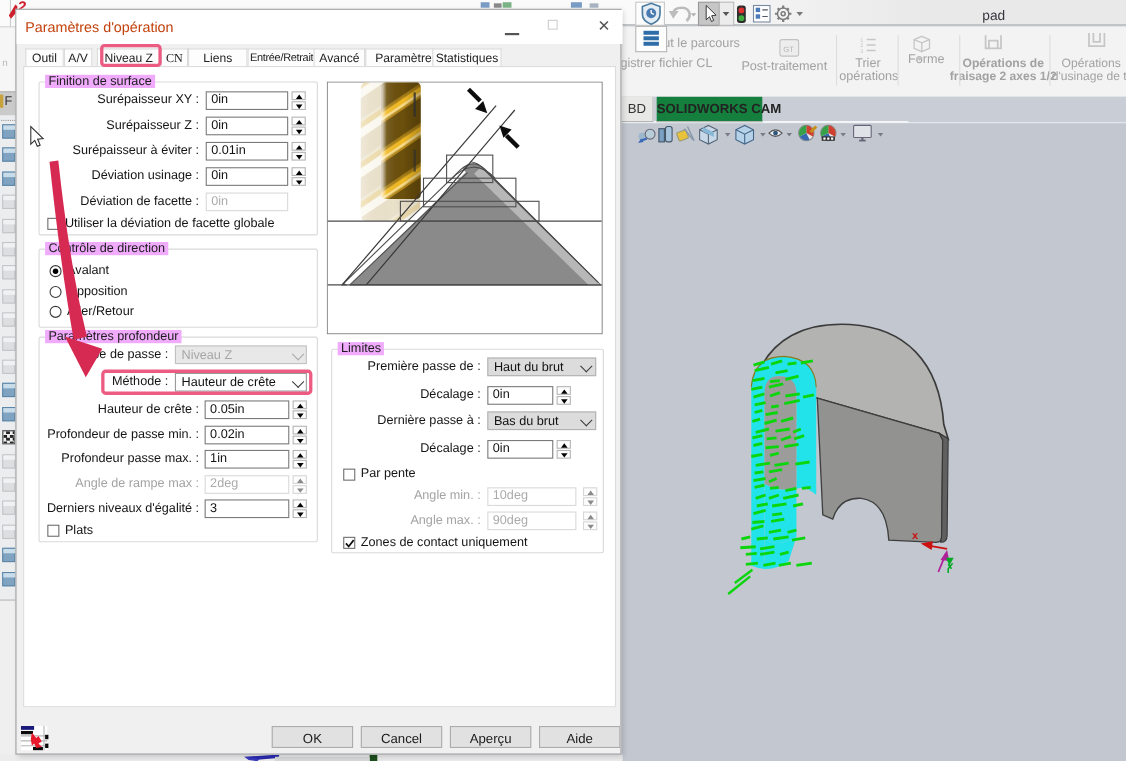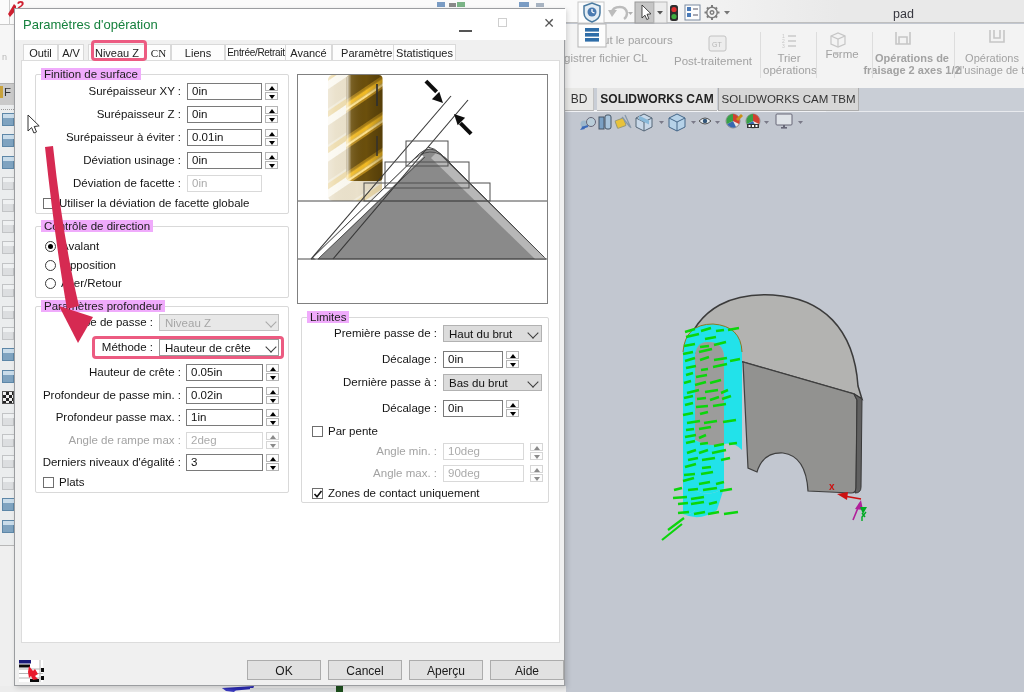--- a/index.html
+++ b/index.html
@@ -9,21 +9,21 @@
 
 #topbar{left:0;top:0;width:1024px;height:23px;background:linear-gradient(90deg,#fafafa 0,#fafafa 58%,#e9e9e9 82%);border-bottom:1px solid #bfbfbf;}
 #ribbon{left:0;top:24px;width:1024px;height:64px;background:#f3f3f3;}
 #tabrow{left:0;top:88px;width:1024px;height:23px;background:#c9ced6;}
 .rtab{position:absolute;top:88px;height:23px;line-height:22px;font-size:12px;color:#333;text-align:center;background:#f0f0f0;white-space:nowrap;}
 .ribtxt{position:absolute;font-size:11.5px;color:#a2a2a2;text-align:center;white-space:nowrap;}
 .vsep{position:absolute;width:1px;background:#dddddd;}
 
 #dlg{left:14px;top:8px;width:551px;height:678px;background:#f0f0f0;border:1px solid #9b9da0;box-shadow:2px 2px 5px rgba(0,0,0,.16);}
 #dtitle{left:0;top:0;width:551px;height:31px;background:#ffffff;}
-#dtitle span{position:absolute;left:8px;top:8px;font-size:13px;color:#15803d;}
+#dtitle span{position:absolute;left:8px;top:8px;font-size:13px;color:#c2410c;}
 .wbtn{position:absolute;top:0px;width:16px;height:22px;font-size:13px;color:#444;text-align:center;line-height:22px;}
 #page{left:6px;top:51px;width:539px;height:583px;background:#ffffff;border:1px solid #dcdcdc;}
 .tab{position:absolute;top:35px;height:16px;background:#fdfdfd;border:1px solid #d9d9d9;border-bottom:none;font-size:11px;color:#222;text-align:center;line-height:16px;}
 .grp{position:absolute;border:1px solid #d9d9d9;border-radius:2px;}
 .glb{position:absolute;font-size:11.5px;color:#1b1b1b;background:#f0abfc;padding:0 3px;}
 .lb{position:absolute;font-size:11.5px;color:#141414;text-align:right;white-space:nowrap;}
 .lbg{color:#a3a3a3;}
 .in{position:absolute;background:#fff;border:1px solid #7a7a7a;font-size:11.5px;color:#111;padding:0 0 0 4px;line-height:15px;height:17px;}
 .ind{border:1px solid #d9d9d9;color:#ababab;}
 .spin{position:absolute;width:13px;height:17px;}
@@ -279,22 +279,21 @@
  <path d="M198,11 l5,0 -2.5,3 Z" fill="#7a7a88"></path>
  <g transform="translate(210,4)">
         <rect x="0" y="0" width="16" height="11" rx="1" fill="#dfe3e8" stroke="#667"></rect>
         <rect x="5" y="13" width="6" height="1.6" fill="#667"></rect>
         <rect x="7" y="11" width="2" height="2.5" fill="#667"></rect>
       </g>
  <path d="M232,11 l5,0 -2.5,3 Z" fill="#7a7a88"></path>
 </svg>
 
 <div class="rtab" style="left:565px;width:29px;border-right:1px solid #c2c2c2;border-bottom:1px solid #b5b5b5;background:#e8e8e6;">BD</div>
-<div class="rtab" style="left:597px;width:120px;font-weight:bold;color:#222;border-bottom:1px solid #b5b5b5;background:#e5e5e5;">SOLIDWORKS CAM</div>
-<div class="rtab" style="left:718px;width:141px;background:#d7d7d7;border:1px solid #adadad;border-top:none;font-size:11.5px;">SOLIDWORKS CAM TBM</div>
+<div class="rtab" style="left:597px;width:96px;font-weight:bold;color:#222;border-bottom:1px solid #b5b5b5;background:#15803d;">SOLIDWORKS CAM</div>
 
 <svg class="abs" style="left:620px;top:260px;" width="300" height="340" viewBox="0 0 300 340">
 
 <path d="M65,91 C78,45 115,33 153,35 C202,38 234,68 238,126 L242,139 L234,134 L123,102 Z" fill="#b3b3b1" stroke="#3b3b3b" stroke-width="1.5"></path>
 
 <path d="M123,102 L234,134 L237,140 L236,228 Q236,233 231,233 L188,231 Q186,196 163,193 Q143,192 137,212 L128,208 Z" fill="#929290" stroke="#3f3f3f" stroke-width="1.2"></path>
 
 <path d="M234,134 L242,139 L241,227 Q241,233 235,233 L236,228 L237,140 Z" fill="#606060" stroke="#383838" stroke-width="1"></path>
 
 <path d="M63,254 L63,92 Q65,64 93,64 Q121,66 122,92 L122,190 Q114,182 104,184 L104,98 Q104,82 88,82 Q76,82 75,98 L75,250 Q69,256 63,254 Z" fill="#22e2ea"></path>

